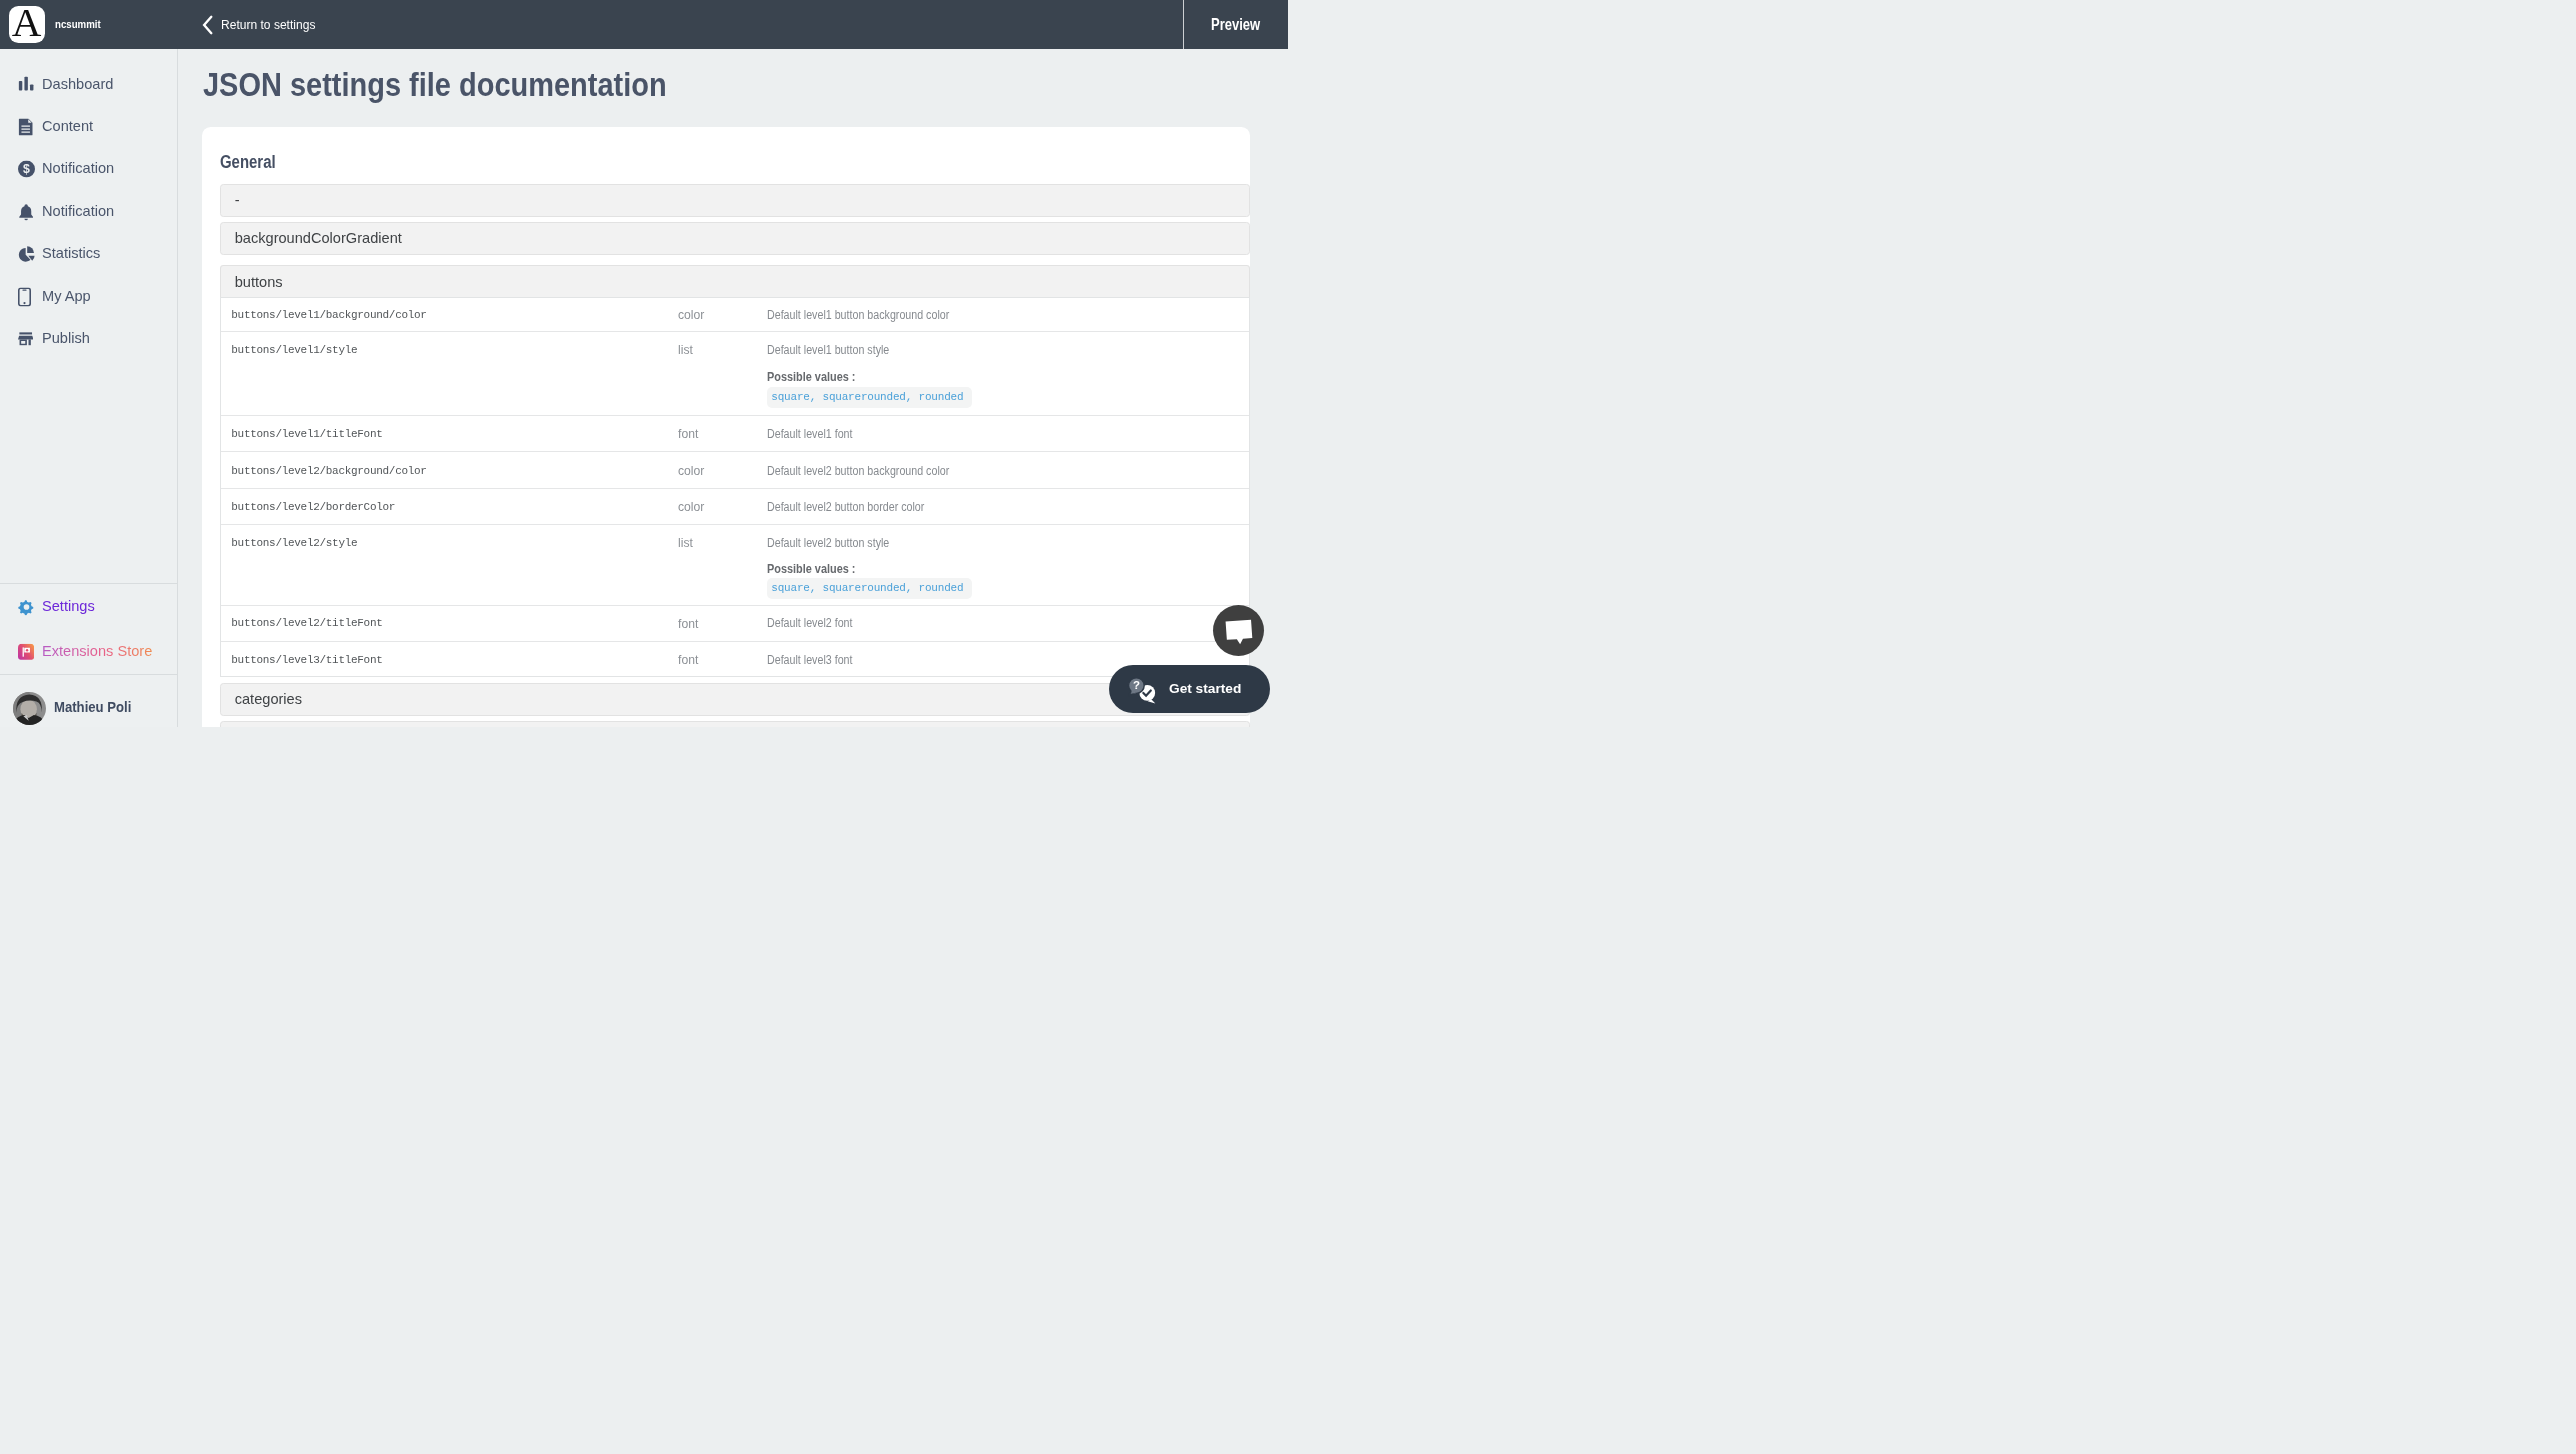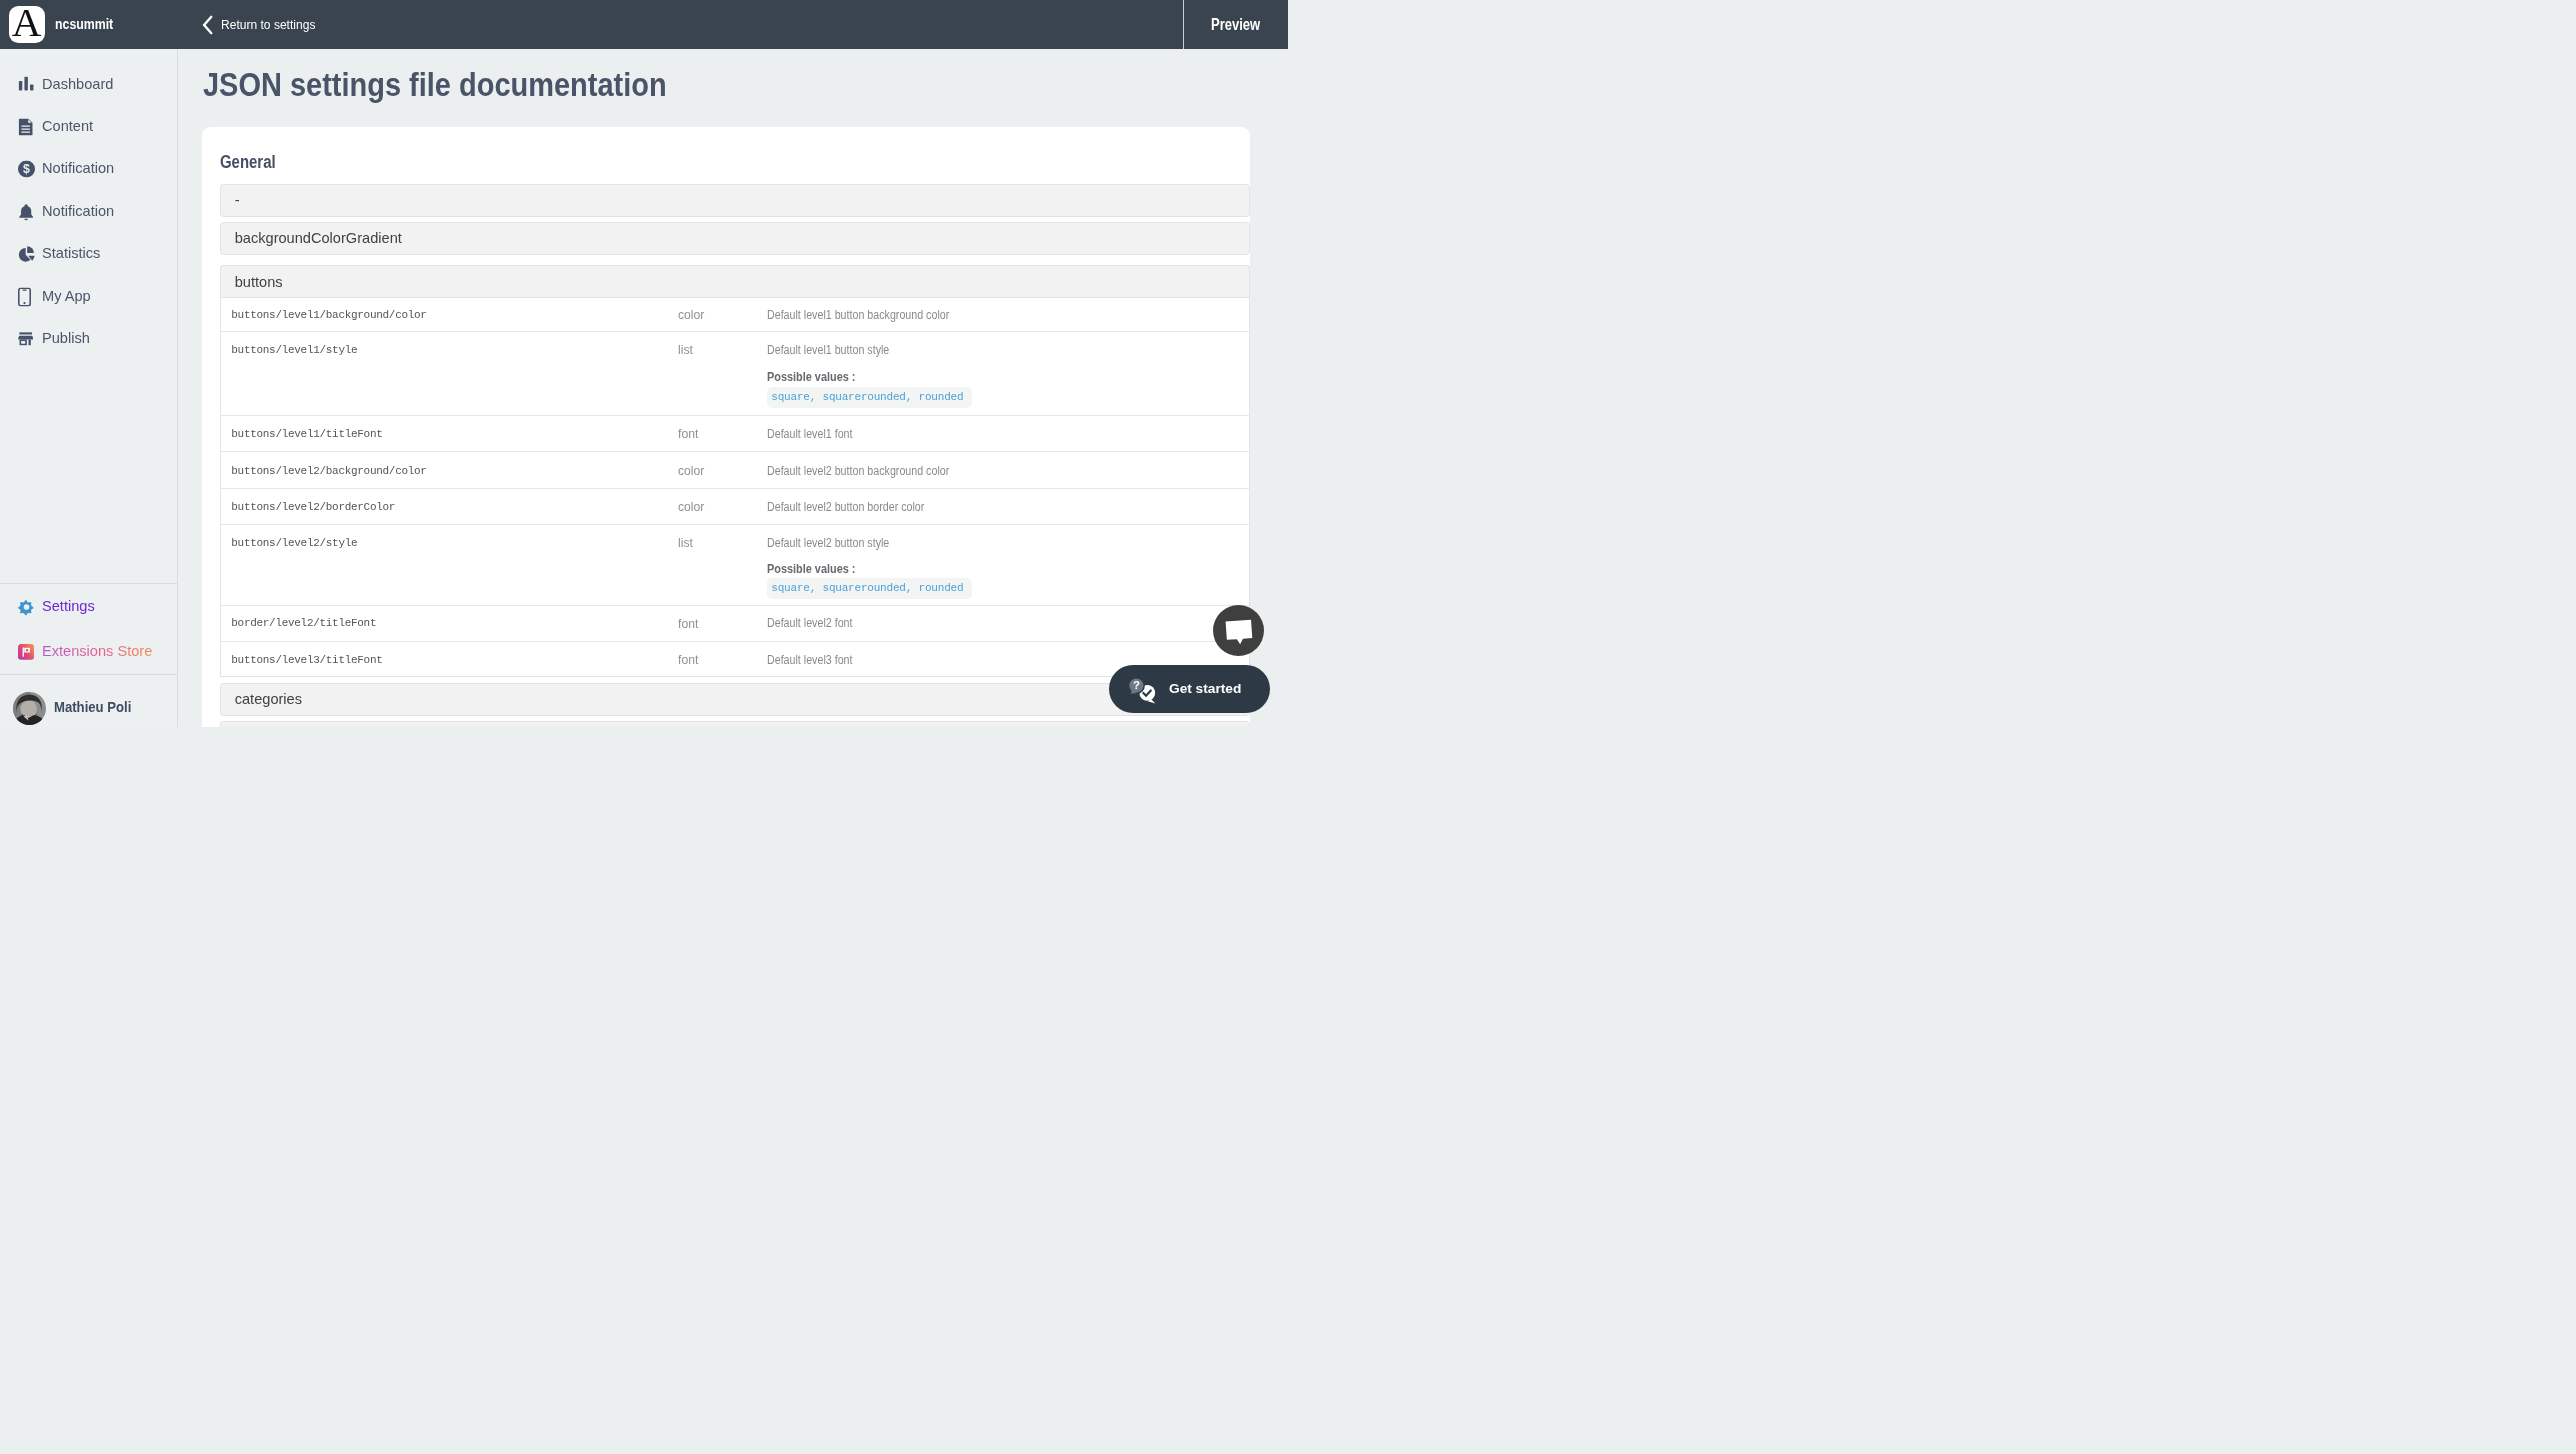--- a/index.html
+++ b/index.html
@@ -6,21 +6,21 @@
   html,body { width:1288px; height:727px; overflow:hidden; }
   body { font-family:"Liberation Sans", sans-serif; background:#eceff0; position:relative; }
   .sx { display:inline-block; transform-origin:left center; }
 
   
   #topbar { position:absolute; left:0; top:0; width:1288px; height:49px; background:#3a444f; z-index:30; }
   #logo { position:absolute; left:8.6px; top:6px; width:36px; height:37px; background:#fff; border-radius:9.4px;
           text-align:center; }
   #logo span { font-family:"Liberation Serif", serif; font-size:41px; line-height:32px; color:#111;
                display:inline-block; }
-  #brand { position:absolute; left:55px; top:0; height:49px; line-height:49px; color:#fff; font-size:14px; font-weight:bold; }
+  #brand { position:absolute; left:55px; top:0; height:49px; line-height:49px; color:#fff; font-size:11px; font-weight:bold; }
   #chev { position:absolute; left:202px; top:14.6px; }
   #return { position:absolute; left:221px; top:0; height:49px; line-height:49px; color:#fff; font-size:13.7px; }
   #sep { position:absolute; left:1183px; top:0; width:0.9px; height:49px; background:rgba(255,255,255,0.75); }
   #preview { position:absolute; left:1211px; top:0; height:49px; line-height:49px; color:#fff; font-size:16.3px; font-weight:bold; }
 
   
   #side { position:absolute; left:0; top:49px; width:178px; height:678px; background:#edf0f1; border-right:0.9px solid #d8dcde; z-index:20; }
   .item { position:absolute; left:0; width:178px; height:41px; }
   .item .ic { position:absolute; left:18px; top:50%; transform:translateY(-50%); }
   .item .lb { position:absolute; left:42px; top:0; height:41px; line-height:41px; font-size:14.6px; color:#4a556b; }
@@ -223,21 +223,21 @@
   <div class="trow" style="top:227px; height:81px;">
     <div class="key" style="top:0; line-height:36px;">buttons/level2/style</div>
     <div class="typ" style="top:0; line-height:36px;"><span class="sx" style="transform:scaleX(.89)">list</span></div>
     <div class="dsc" style="top:0; line-height:36px;"><span class="sx" style="transform:scaleX(.89)">Default level2 button style</span></div>
     <div class="pv" style="top:38px; line-height:13.7px;"><span class="sx" style="transform:scaleX(.88)">Possible values :</span></div>
     <div class="pill" style="top:53px;">
         <span>square, squarerounded, rounded</span>
       </div>
   </div>
   <div class="trow" style="top:307px; height:37px;">
-    <div class="key" style="top:0; line-height:37px;">border/level2/titleFont</div>
+    <div class="key" style="top:0; line-height:37px;">buttons/level2/titleFont</div>
     <div class="typ" style="top:0; line-height:37px;"><span class="sx" style="transform:scaleX(.89)">font</span></div>
     <div class="dsc" style="top:0; line-height:37px;"><span class="sx" style="transform:scaleX(.89)">Default level2 font</span></div>
   </div>
   <div class="trow" style="top:344px; height:36px; border-bottom:none;">
     <div class="key" style="top:0; line-height:36px;">buttons/level3/titleFont</div>
     <div class="typ" style="top:0; line-height:36px;"><span class="sx" style="transform:scaleX(.89)">font</span></div>
     <div class="dsc" style="top:0; line-height:36px;"><span class="sx" style="transform:scaleX(.89)">Default level3 font</span></div>
   </div>
 </div>
 

